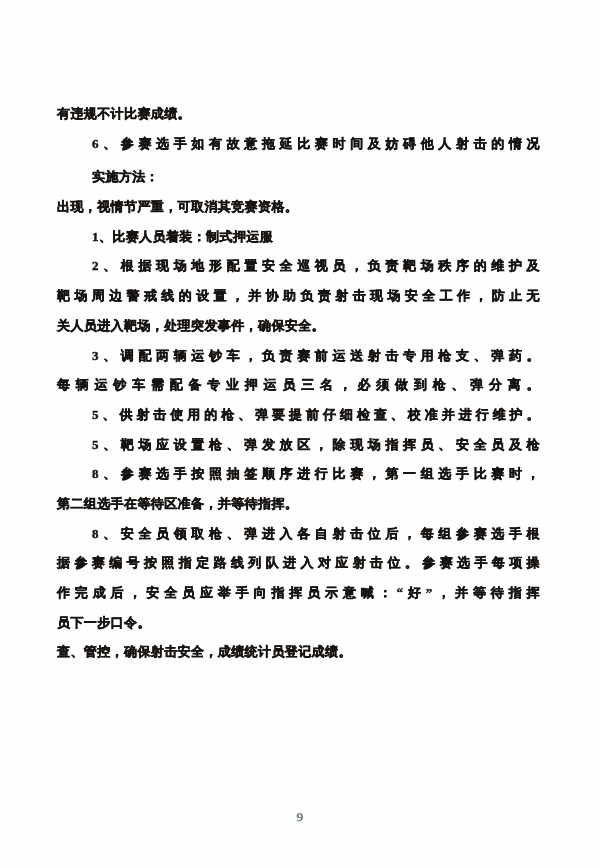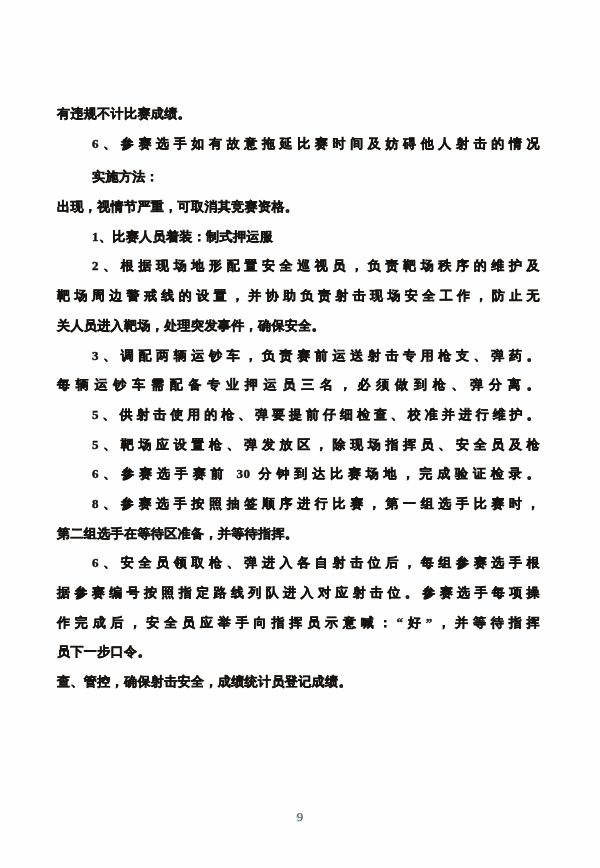--- a/index.html
+++ b/index.html
@@ -65,23 +65,22 @@
     <div class="line ind gap">实施方法：</div>
     <div class="line">出现，视情节严重，可取消其竞赛资格。</div>
     <div class="line ind">1、比赛人员着装：制式押运服</div>
     <div class="line ind jus">2、根据现场地形配置安全巡视员，负责靶场秩序的维护及</div>
     <div class="line jus">靶场周边警戒线的设置，并协助负责射击现场安全工作，防止无</div>
     <div class="line">关人员进入靶场，处理突发事件，确保安全。</div>
     <div class="line ind jus">3、调配两辆运钞车，负责赛前运送射击专用枪支、弹药。</div>
     <div class="line jus">每辆运钞车需配备专业押运员三名，必须做到枪、弹分离。</div>
     <div class="line ind jus">5、供射击使用的枪、弹要提前仔细检查、校准并进行维护。</div>
     <div class="line ind jus">5、靶场应设置枪、弹发放区，除现场指挥员、安全员及枪</div>
-    <div class="line ind jus">6、参赛选手赛前 30 分钟到达比赛场地，完成验证检录。</div>
     <div class="line ind jus">8、参赛选手按照抽签顺序进行比赛，第一组选手比赛时，</div>
     <div class="line">第二组选手在等待区准备，并等待指挥。</div>
-    <div class="line ind jus">6、安全员领取枪、弹进入各自射击位后，每组参赛选手根</div>
+    <div class="line ind jus">8、安全员领取枪、弹进入各自射击位后，每组参赛选手根</div>
     <div class="line jus">据参赛编号按照指定路线列队进入对应射击位。参赛选手每项操</div>
     <div class="line jus">作完成后，安全员应举手向指挥员示意喊：“好”，并等待指挥</div>
     <div class="line">员下一步口令。</div>
     <div class="line">查、管控，确保射击安全，成绩统计员登记成绩。</div>
   </div>
   <div class="pagenum">9</div>
 </div>
 
 </body></html>

